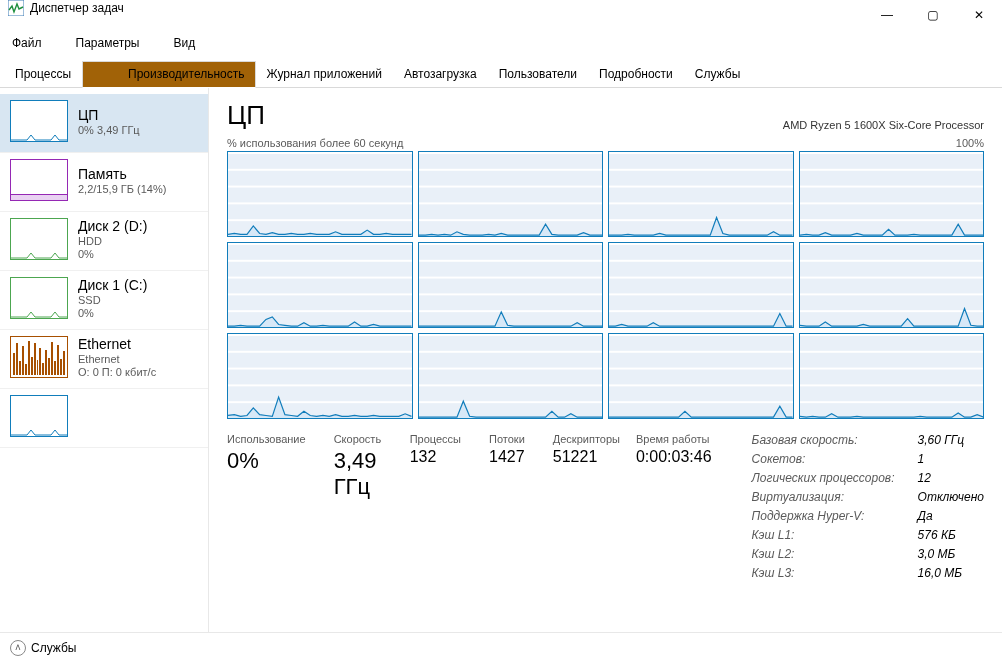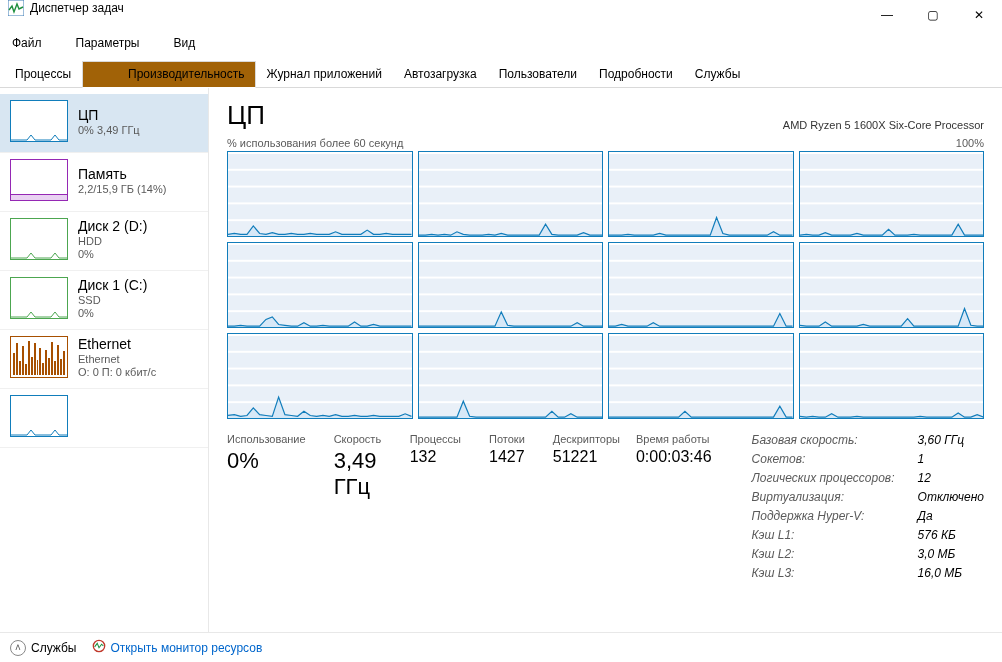--- a/index.html
+++ b/index.html
@@ -333,22 +333,13 @@
         </div>
     </div>
   </div>
 </div>
 
 <div class="status-bar">
   <span class="less-btn">
     <span class="circle-icon">˄</span>
     <span>Службы</span>
   </span>
-  <span class="link">
-    <span>
-      <svg width="14" height="14" viewBox="0 0 16 16">
-          <circle cx="8" cy="8" r="6.5" fill="none" stroke="#c0392b" stroke-width="1.5"></circle>
-          <polyline points="3,9 6,5 8,10 11,6 13,8" fill="none" stroke="#1e8f3e" stroke-width="1.2"></polyline>
-        </svg>
-    </span>
-    <span>Открыть монитор ресурсов</span>
-  </span>
 </div>
 
 </body></html>

